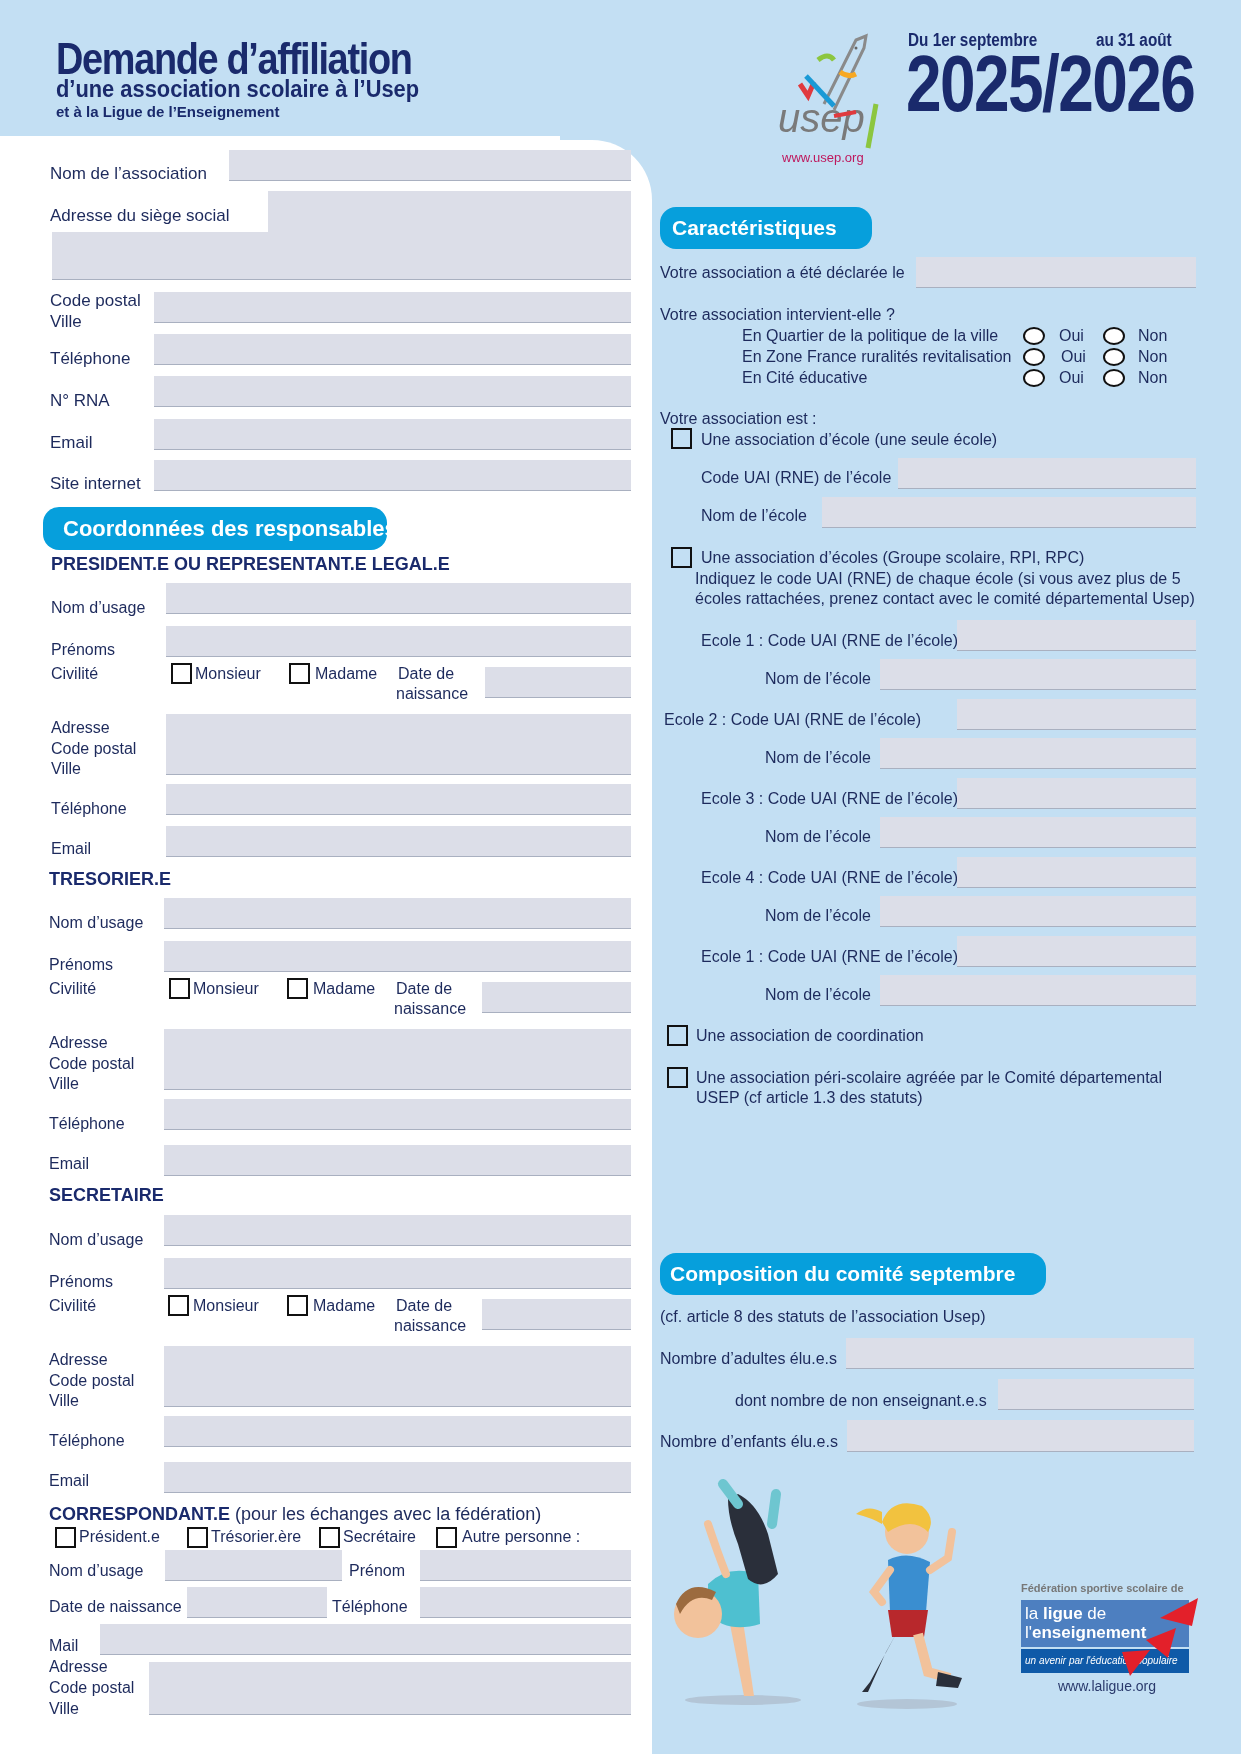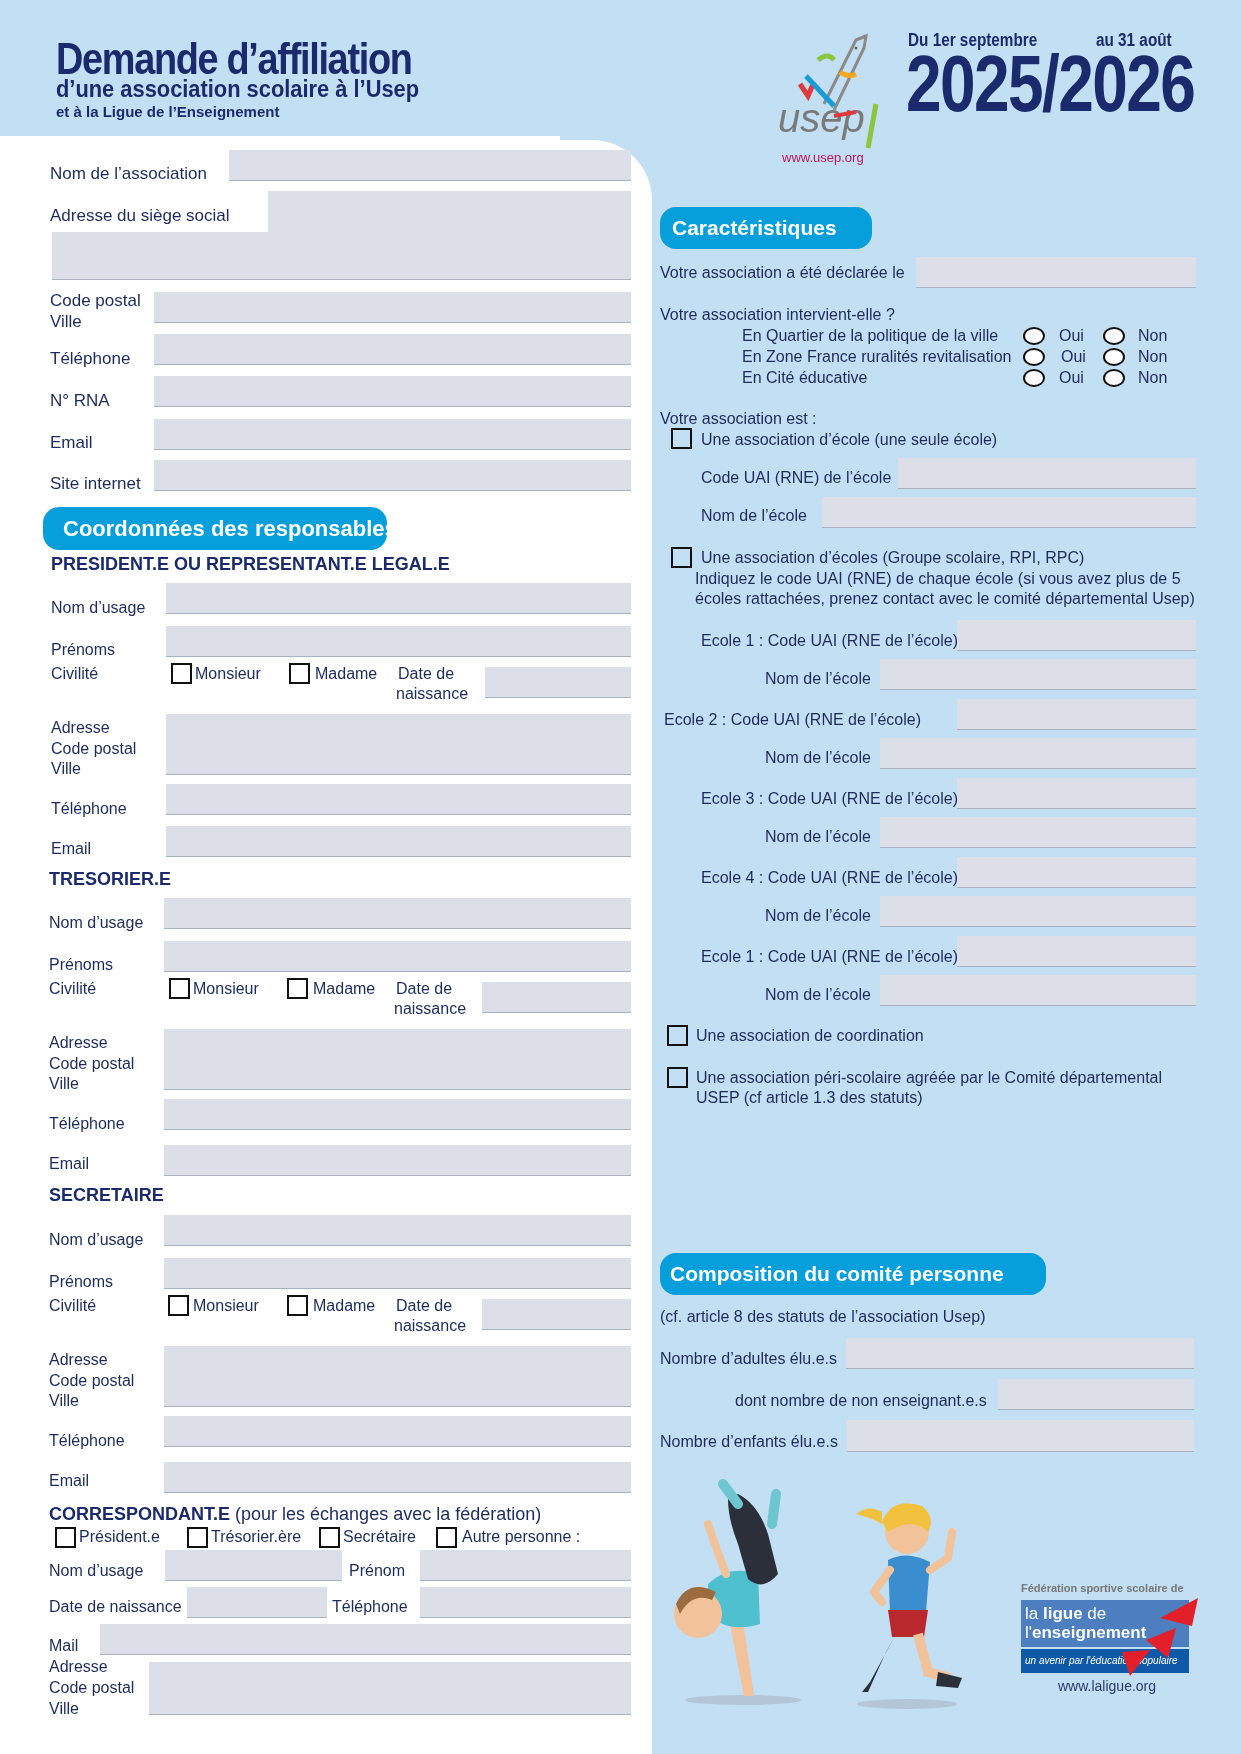--- a/index.html
+++ b/index.html
@@ -237,21 +237,21 @@
 <div class="field" style="left:957px;top:936px;width:239px;height:31px;"></div>
 <div class="lbl small" style="left:765px;top:985px;">Nom de l’école</div>
 <div class="field" style="left:880px;top:975px;width:316px;height:31px;"></div>
 
 <div class="cb" style="left:667px;top:1025px;"></div>
 <div class="lbl small" style="left:696px;top:1026px;">Une association de coordination</div>
 <div class="cb" style="left:667px;top:1067px;"></div>
 <div class="lbl small" style="left:696px;top:1068px;">Une association péri-scolaire agréée par le Comité départemental</div>
 <div class="lbl small" style="left:696px;top:1088px;">USEP (cf article 1.3 des statuts)</div>
 
-<div class="pill" style="left:660px;top:1253px;width:386px;height:42px;font-size:21px;padding-left:10px;">Composition du comité personne</div>
+<div class="pill" style="left:660px;top:1253px;width:386px;height:42px;font-size:21px;padding-left:10px;">Composition du comité septembre</div>
 <div class="lbl small" style="left:660px;top:1307px;">(cf. article 8 des statuts de l’association Usep)</div>
 <div class="lbl small" style="left:660px;top:1349px;">Nombre d’adultes élu.e.s</div>
 <div class="field" style="left:846px;top:1338px;width:348px;height:31px;"></div>
 <div class="lbl small" style="left:735px;top:1391px;">dont nombre de non enseignant.e.s</div>
 <div class="field" style="left:998px;top:1379px;width:196px;height:31px;"></div>
 <div class="lbl small" style="left:660px;top:1432px;">Nombre d’enfants élu.e.s</div>
 <div class="field" style="left:847px;top:1420px;width:347px;height:32px;"></div>
 
 <svg class="abs" style="left:668px;top:1474px;width:150px;height:240px;" viewBox="0 0 150 240">
   <ellipse cx="75" cy="226" rx="58" ry="5" fill="#b3c5d6"></ellipse>

